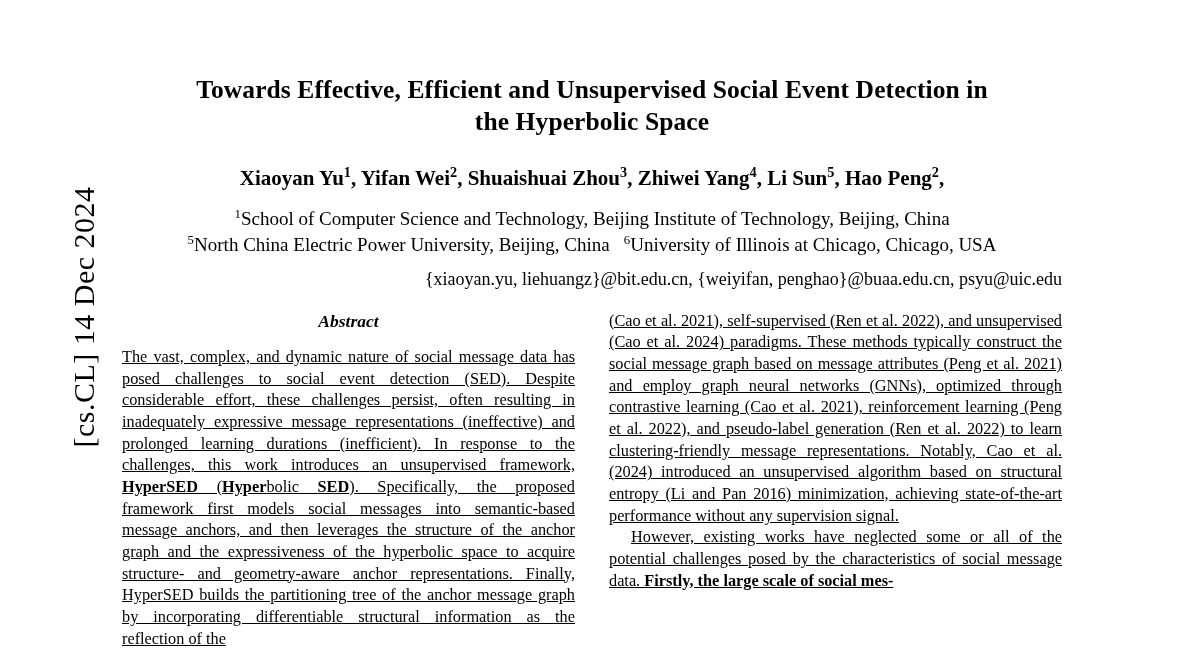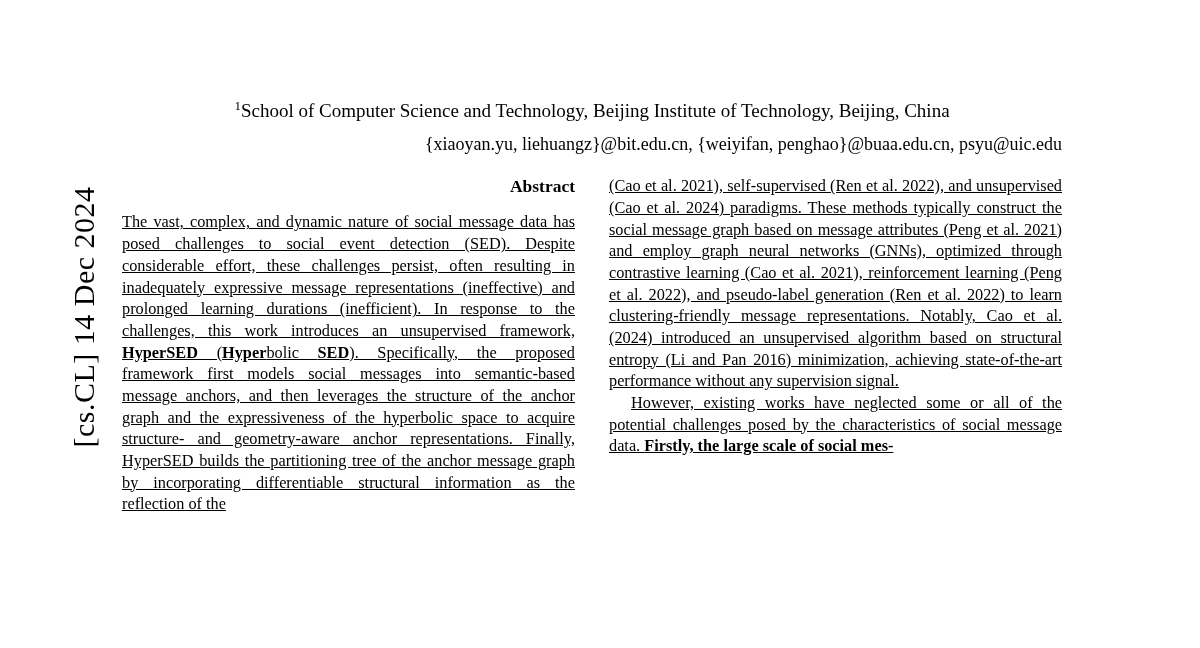--- a/index.html
+++ b/index.html
@@ -102,24 +102,25 @@
   }
   .col {
     width: 453px;
     font-size: 16.3px;
     line-height: 1.33;
     text-align: justify;
     text-justify: inter-word;
   }
 
   .abstract-head {
-    text-align: right;
+    text-align: center;
     font-weight: bold;
     font-size: 17.5px;
     margin-bottom: 13px;
+    font-style: italic;
   }
 
   .para {
     margin: 0;
     hyphens: none;
     text-decoration: underline;
   }
   .para + .para {
     margin-top: 0;
     text-indent: 22px;
@@ -132,26 +133,29 @@
 </style>
 </head>
 <body>
 
 <div id="page">
 
   <div id="arxiv-stamp">[cs.CL]  14 Dec 2024</div>
 
   <div id="content">
 
+    <div class="title">Towards Effective, Efficient and Unsupervised Social Event Detection in the Hyperbolic Space</div>
 
     <div class="authors">
+      <div id="author-line-1"><span>Xiaoyan Yu<sup>1</sup></span>, <span>Yifan Wei<sup>2</sup></span>, <span>Shuaishuai Zhou<sup>3</sup></span>, <span>Zhiwei Yang<sup>4</sup></span>, <span>Li Sun<sup>5</sup></span>, <span>Hao Peng<sup>2</sup></span>, </div>
     </div>
 
     <div class="affiliations" id="affiliation-list">
         <div class="affil-line"><sup>1</sup>School of Computer Science and Technology, Beijing Institute of Technology, Beijing, China</div>
+        <div class="affil-line"><sup>5</sup>North China Electric Power University, Beijing, China<span class="affil-gap"></span><sup>6</sup>University of Illinois at Chicago, Chicago, USA</div>
       </div>
 
     <div class="emails">{xiaoyan.yu, liehuangz}@bit.edu.cn, {weiyifan, penghao}@buaa.edu.cn, psyu@uic.edu</div>
 
     <div class="columns">
 
       <div class="col col-left">
         <div class="abstract-head">Abstract</div>
         <p class="para" id="abstract-paragraph">The vast, complex, and dynamic nature of social message data has posed challenges to social event detection (SED). Despite considerable effort, these challenges persist, often resulting in inadequately expressive message representations (ineffective) and prolonged learning durations (inefficient). In response to the challenges, this work introduces an unsupervised framework, <b>HyperSED</b> (<b>Hyper</b>bolic <b>SED</b>). Specifically, the proposed framework first models social messages into semantic-based message anchors, and then leverages the structure of the anchor graph and the expressiveness of the hyperbolic space to acquire structure- and geometry-aware anchor representations. Finally, HyperSED builds the partitioning tree of the anchor message graph by incorporating differentiable structural information as the reflection of the</p>
       </div>

